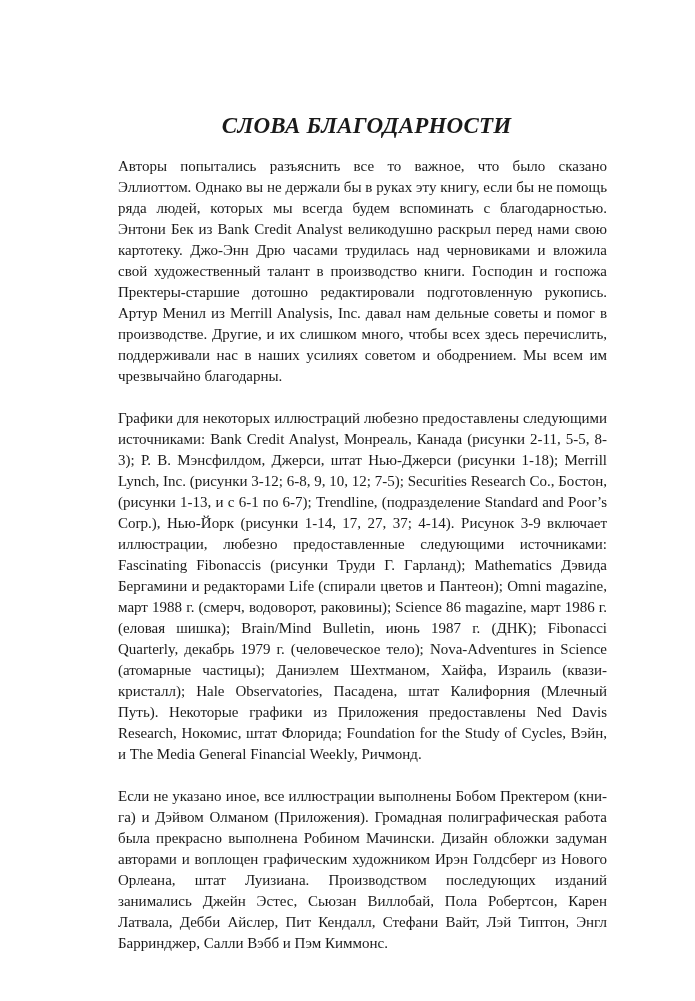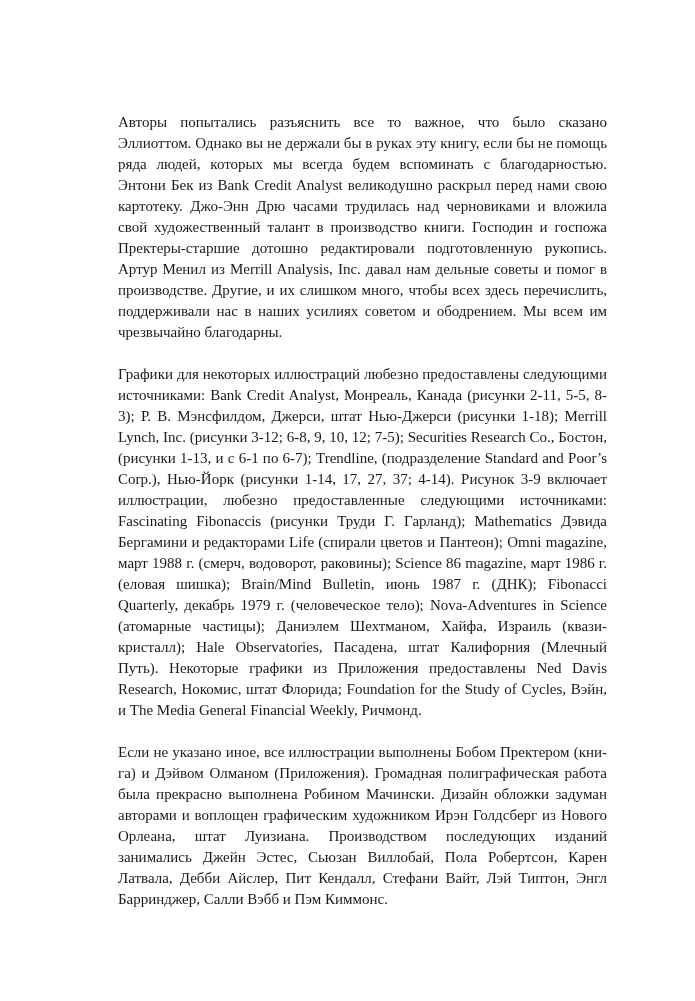--- a/index.html
+++ b/index.html
@@ -36,17 +36,18 @@
     font-size: 15px;
     line-height: 21px;
     text-align: justify;
     hyphens: manual;
   }
 </style>
 </head>
 <body>
 
 <div class="page">
+  <h1 class="title">СЛОВА БЛАГОДАРНОСТИ</h1>
   <p class="para">Авторы попытались разъяснить все то важное, что было сказано Эллиоттом. Однако вы не держали бы в руках эту книгу, если бы не помощь ряда людей, которых мы всегда будем вспоминать с благодарностью. Энтони Бек из Bank Credit Analyst великодушно раскрыл перед нами свою картотеку. Джо-Энн Дрю часами трудилась над черновиками и вложила свой художественный талант в производство книги. Господин и госпожа Пректеры-старшие до­тошно редактировали подготовленную рукопись. Артур Менил из Merrill Analysis, Inc. давал нам дельные советы и помог в производстве. Другие, и их слишком много, чтобы всех здесь перечислить, поддерживали нас в наших усилиях советом и ободрением. Мы всем им чрезвычайно благодарны.</p>
   <p class="para">Графики для некоторых иллюстраций любезно предоставлены следующими источниками: Bank Credit Analyst, Монреаль, Канада (рисунки 2-11, 5-5, 8-3); Р. В. Мэнсфилдом, Джерси, штат Нью-Джерси (рисунки 1-18); Merrill Lynch, Inc. (рисунки 3-12; 6-8, 9, 10, 12; 7-5); Securities Research Co., Бостон, (рисун­ки 1-13, и с 6-1 по 6-7); Trendline, (подразделение Standard and Poor’s Corp.), Нью-Йорк (рисунки 1-14, 17, 27, 37; 4-14). Рисунок 3-9 включает иллюст­рации, любезно предоставленные следующими источниками: Fascinating Fibonaccis (рисунки Труди Г. Гарланд); Mathematics Дэвида Бергамини и редакторами Life (спирали цветов и Пантеон); Omni magazine, март 1988 г. (смерч, водоворот, раковины); Science 86 magazine, март 1986 г. (еловая шишка); Brain/Mind Bulletin, июнь 1987 г. (ДНК); Fibonacci Quarterly, декабрь 1979 г. (человеческое тело); Nova-Adventures in Science (атомарные частицы); Даниэлем Шехтманом, Хайфа, Израиль (квази-кристалл); Hale Observatories, Пасадена, штат Калифорния (Млечный Путь). Некоторые графики из Приложения предоставлены Ned Davis Research, Нокомис, штат Флорида; Foundation for the Study of Cycles, Вэйн, и The Media General Financial Weekly, Ричмонд.</p>
   <p class="para">Если не указано иное, все иллюстрации выполнены Бобом Пректером (кни­га) и Дэйвом Олманом (Приложения). Громадная полиграфическая работа была прекрасно выполнена Робином Мачински. Дизайн обложки задуман авторами и воплощен графическим художником Ирэн Голдсберг из Нового Орлеана, штат Луизиана. Производством последующих изданий занимались Джейн Эстес, Сьюзан Виллобай, Пола Робертсон, Карен Латвала, Дебби Ай­слер,  Пит Кендалл, Стефани Вайт, Лэй Типтон, Энгл Барринджер, Салли Вэбб и Пэм Киммонс.</p>
 
 </div>
 
 </body></html>

